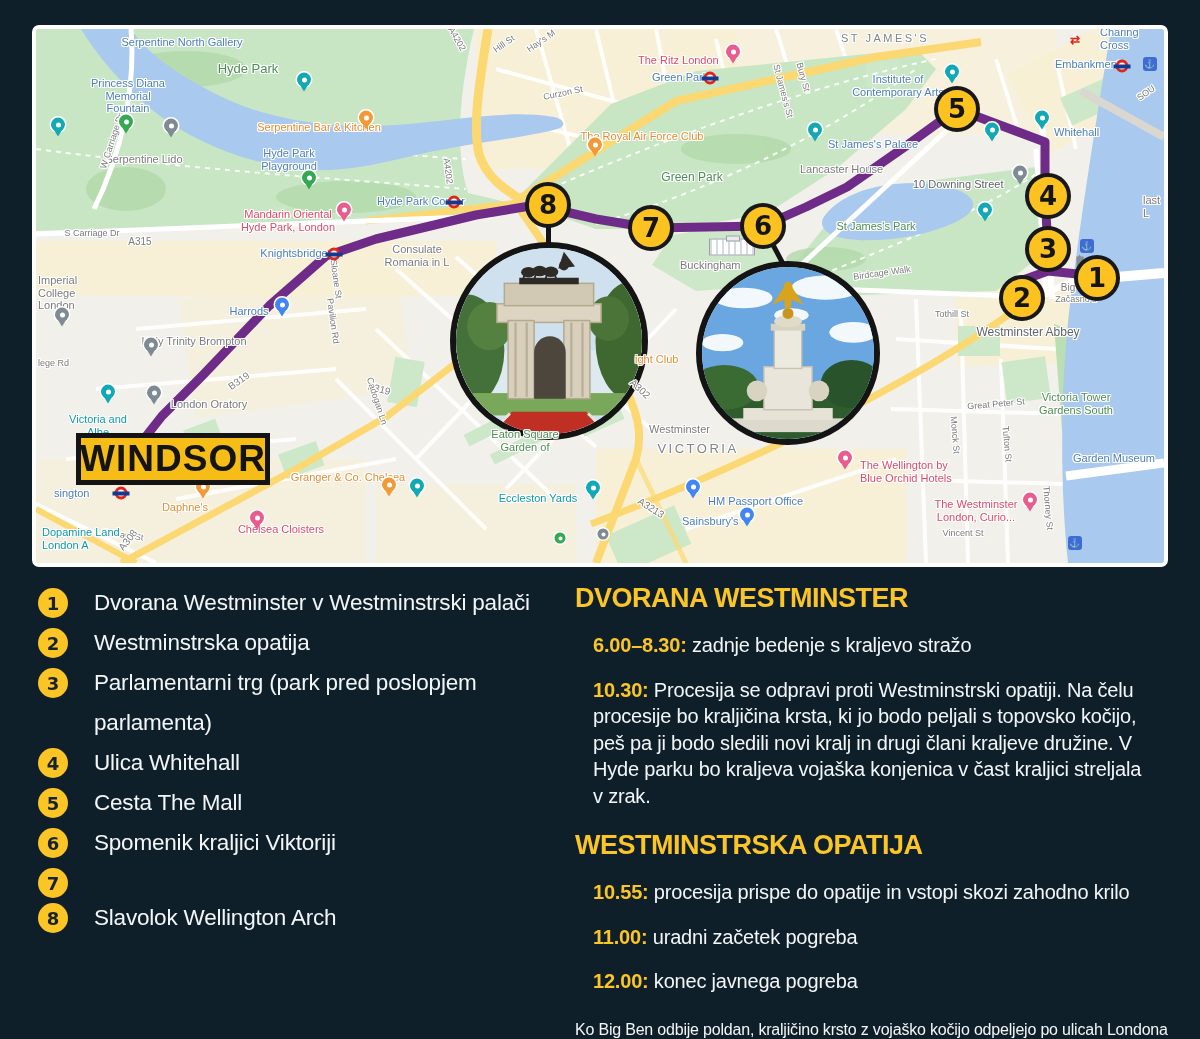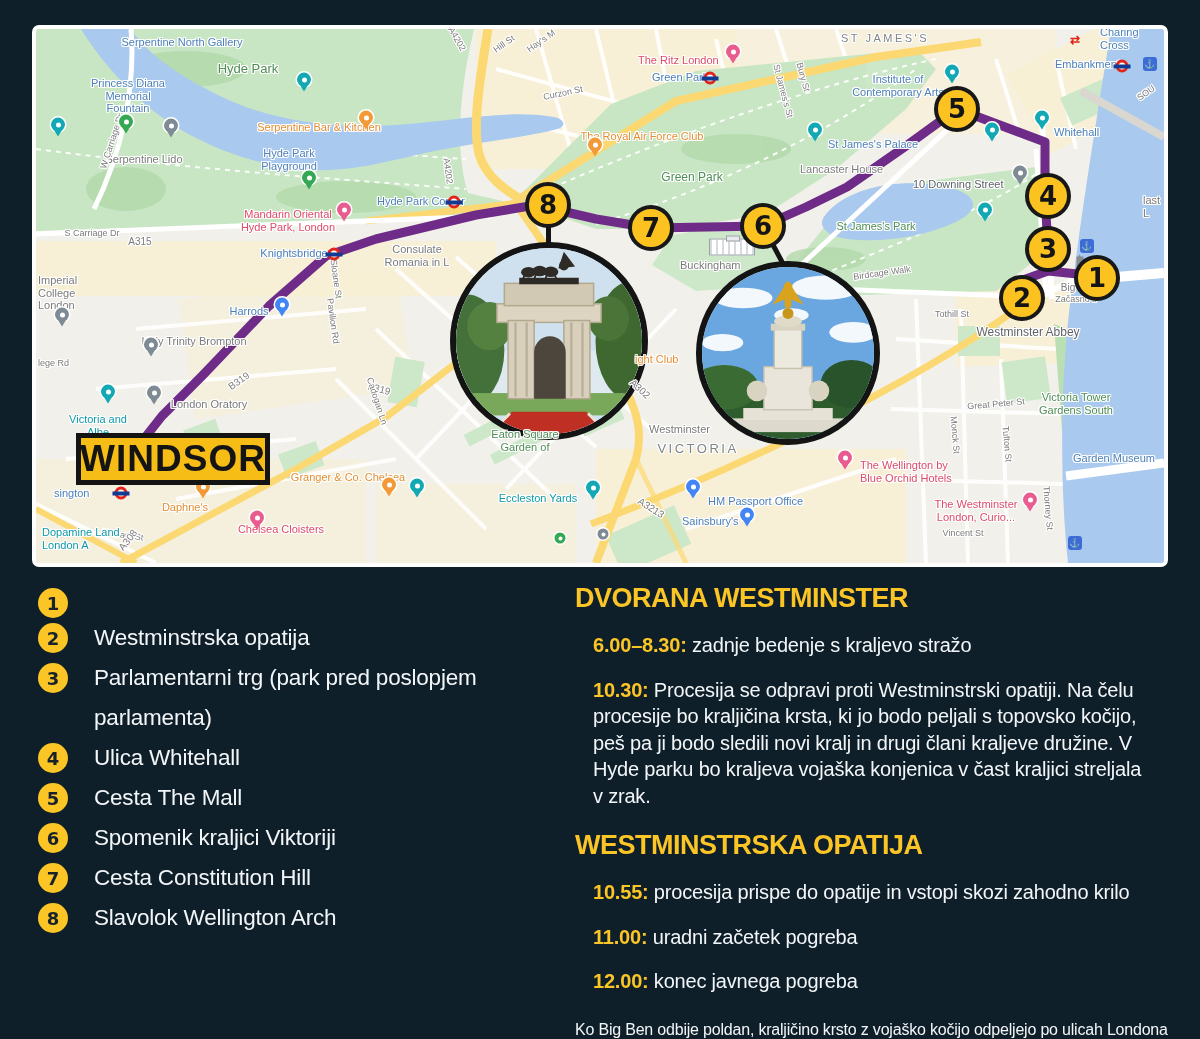--- a/index.html
+++ b/index.html
@@ -505,20 +505,21 @@
         </div>
 
       <div id="windsor">WINDSOR</div>
     </div>
   </div>
 
   <div class="col" id="col-left">
     <div id="legend-list">
         <div class="legend-item">
           <span class="badge">1</span>
+          <span class="legend-text">Dvorana Westminster v Westminstrski palači</span>
         </div>
         <div class="legend-item">
           <span class="badge">2</span>
           <span class="legend-text">Westminstrska opatija</span>
         </div>
         <div class="legend-item">
           <span class="badge">3</span>
           <span class="legend-text">Parlamentarni trg (park pred poslopjem parlamenta)</span>
         </div>
         <div class="legend-item">
@@ -528,21 +529,20 @@
         <div class="legend-item">
           <span class="badge">5</span>
           <span class="legend-text">Cesta The Mall</span>
         </div>
         <div class="legend-item">
           <span class="badge">6</span>
           <span class="legend-text">Spomenik kraljici Viktoriji</span>
         </div>
         <div class="legend-item">
           <span class="badge">7</span>
-          <span class="legend-text">Cesta Constitution Hill</span>
         </div>
         <div class="legend-item">
           <span class="badge">8</span>
           <span class="legend-text">Slavolok Wellington Arch</span>
         </div>
       </div>
   </div>
 
   <div class="col" id="col-right">
     <h2 class="sec-title">DVORANA WESTMINSTER</h2>

